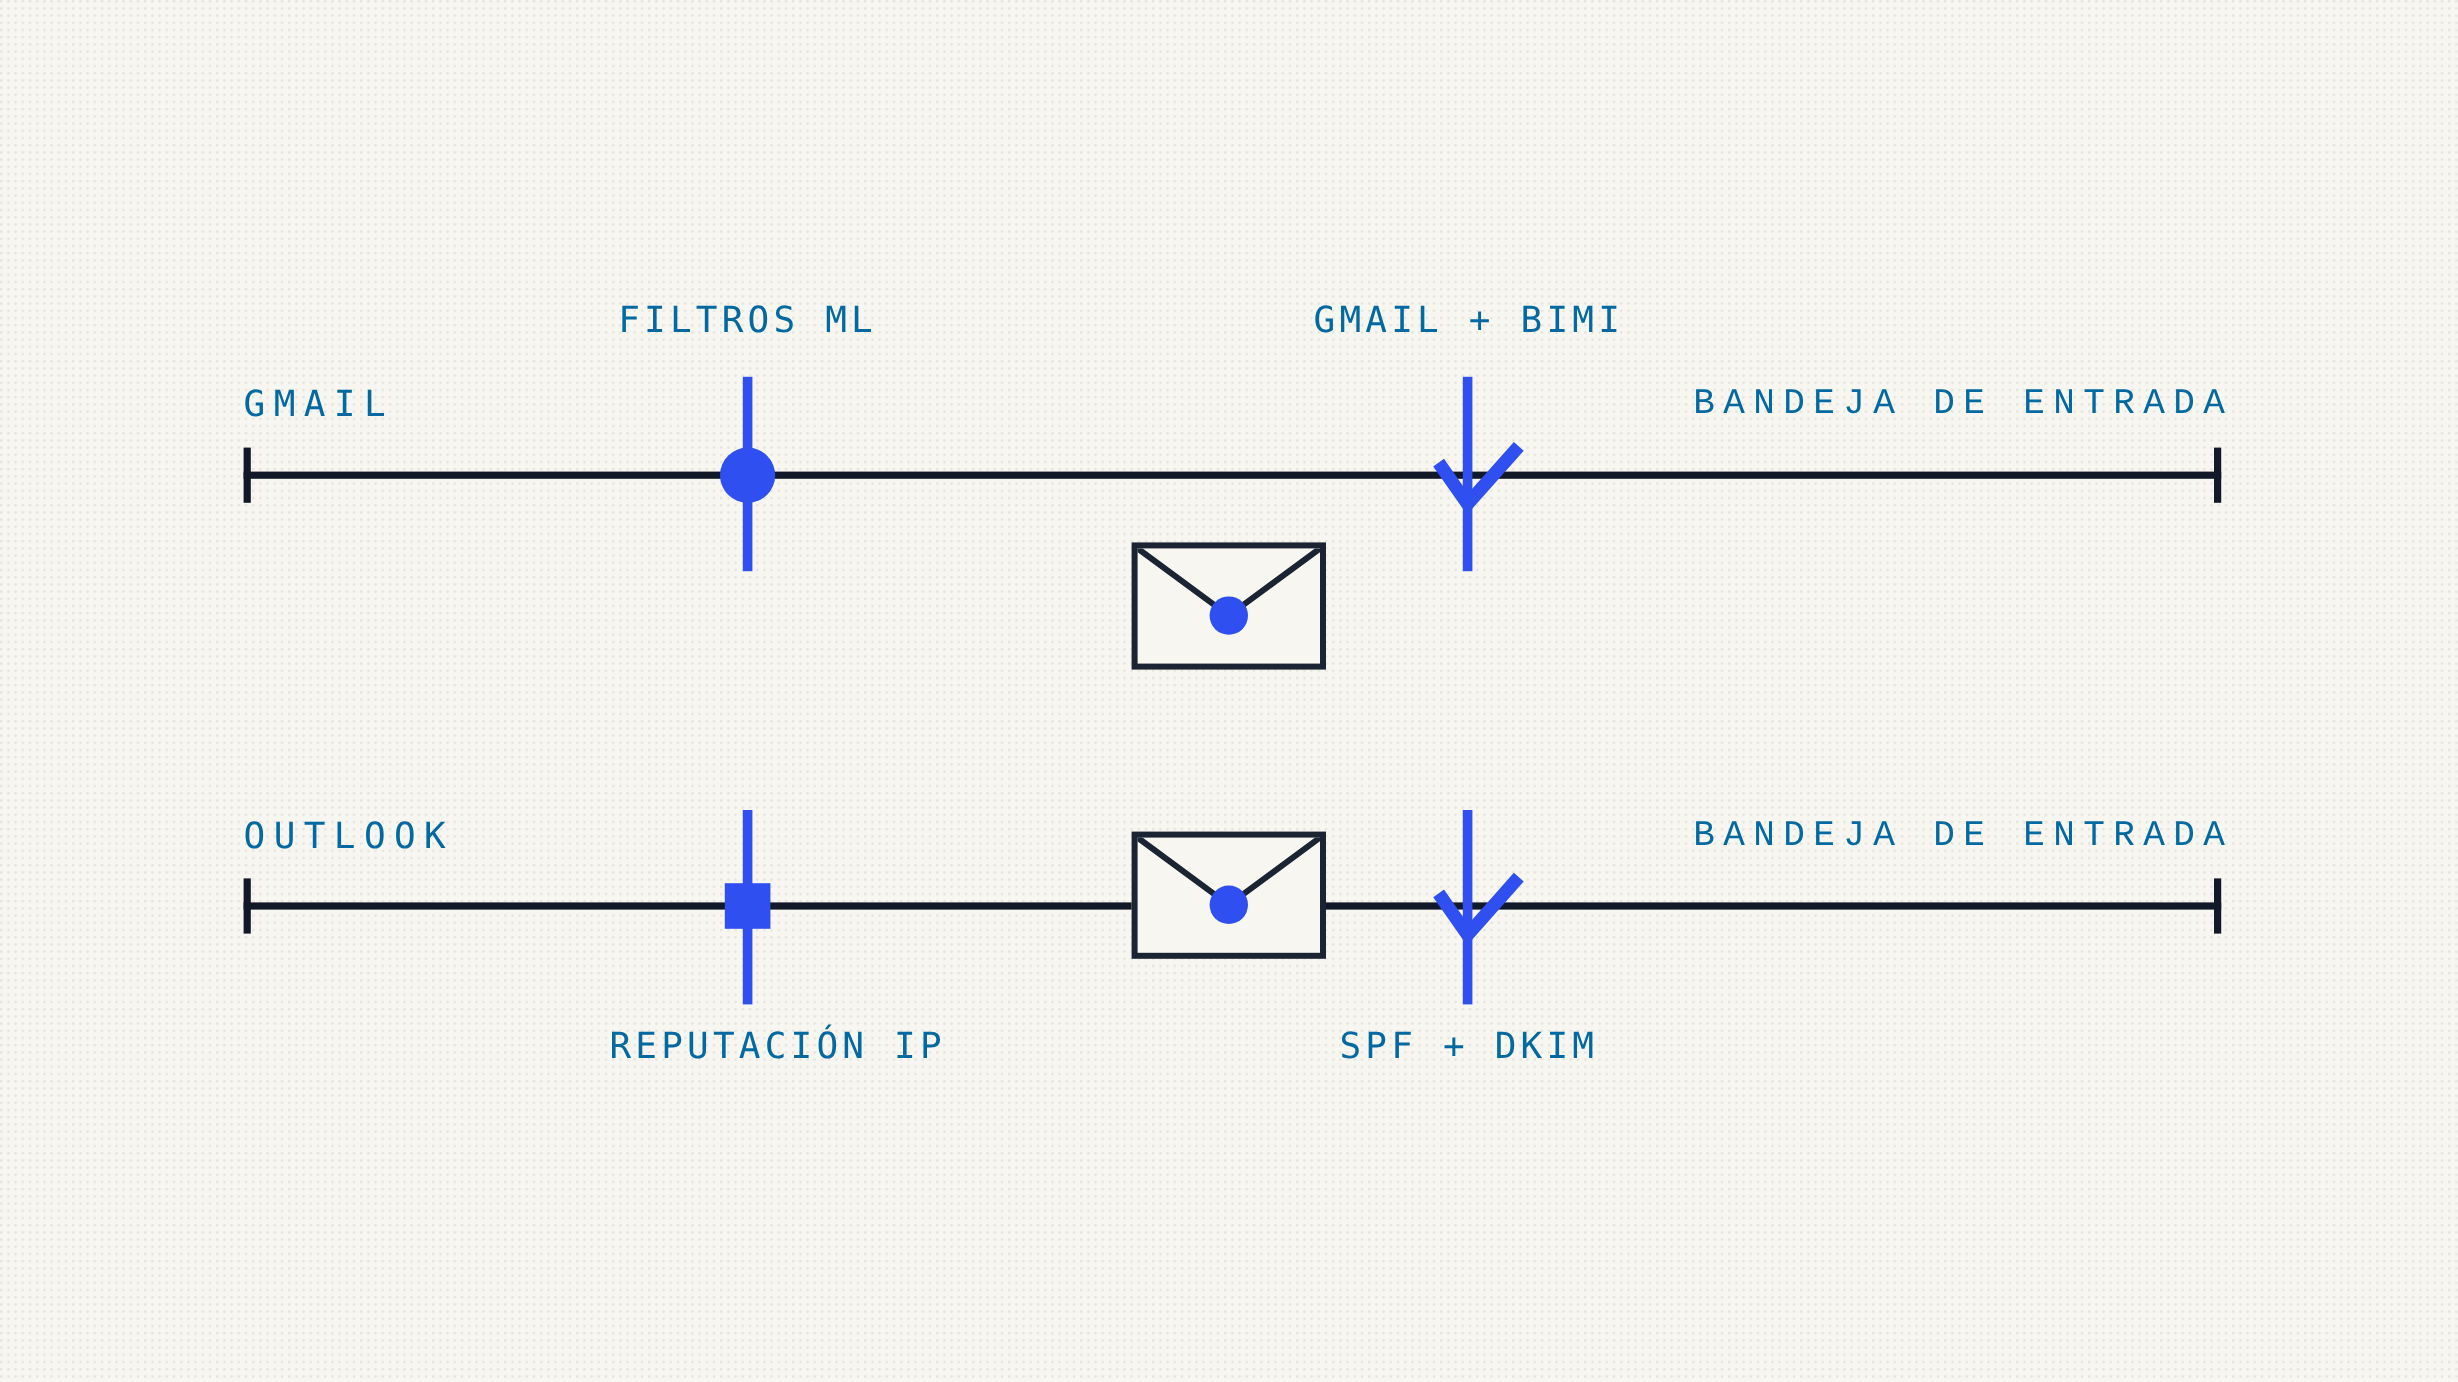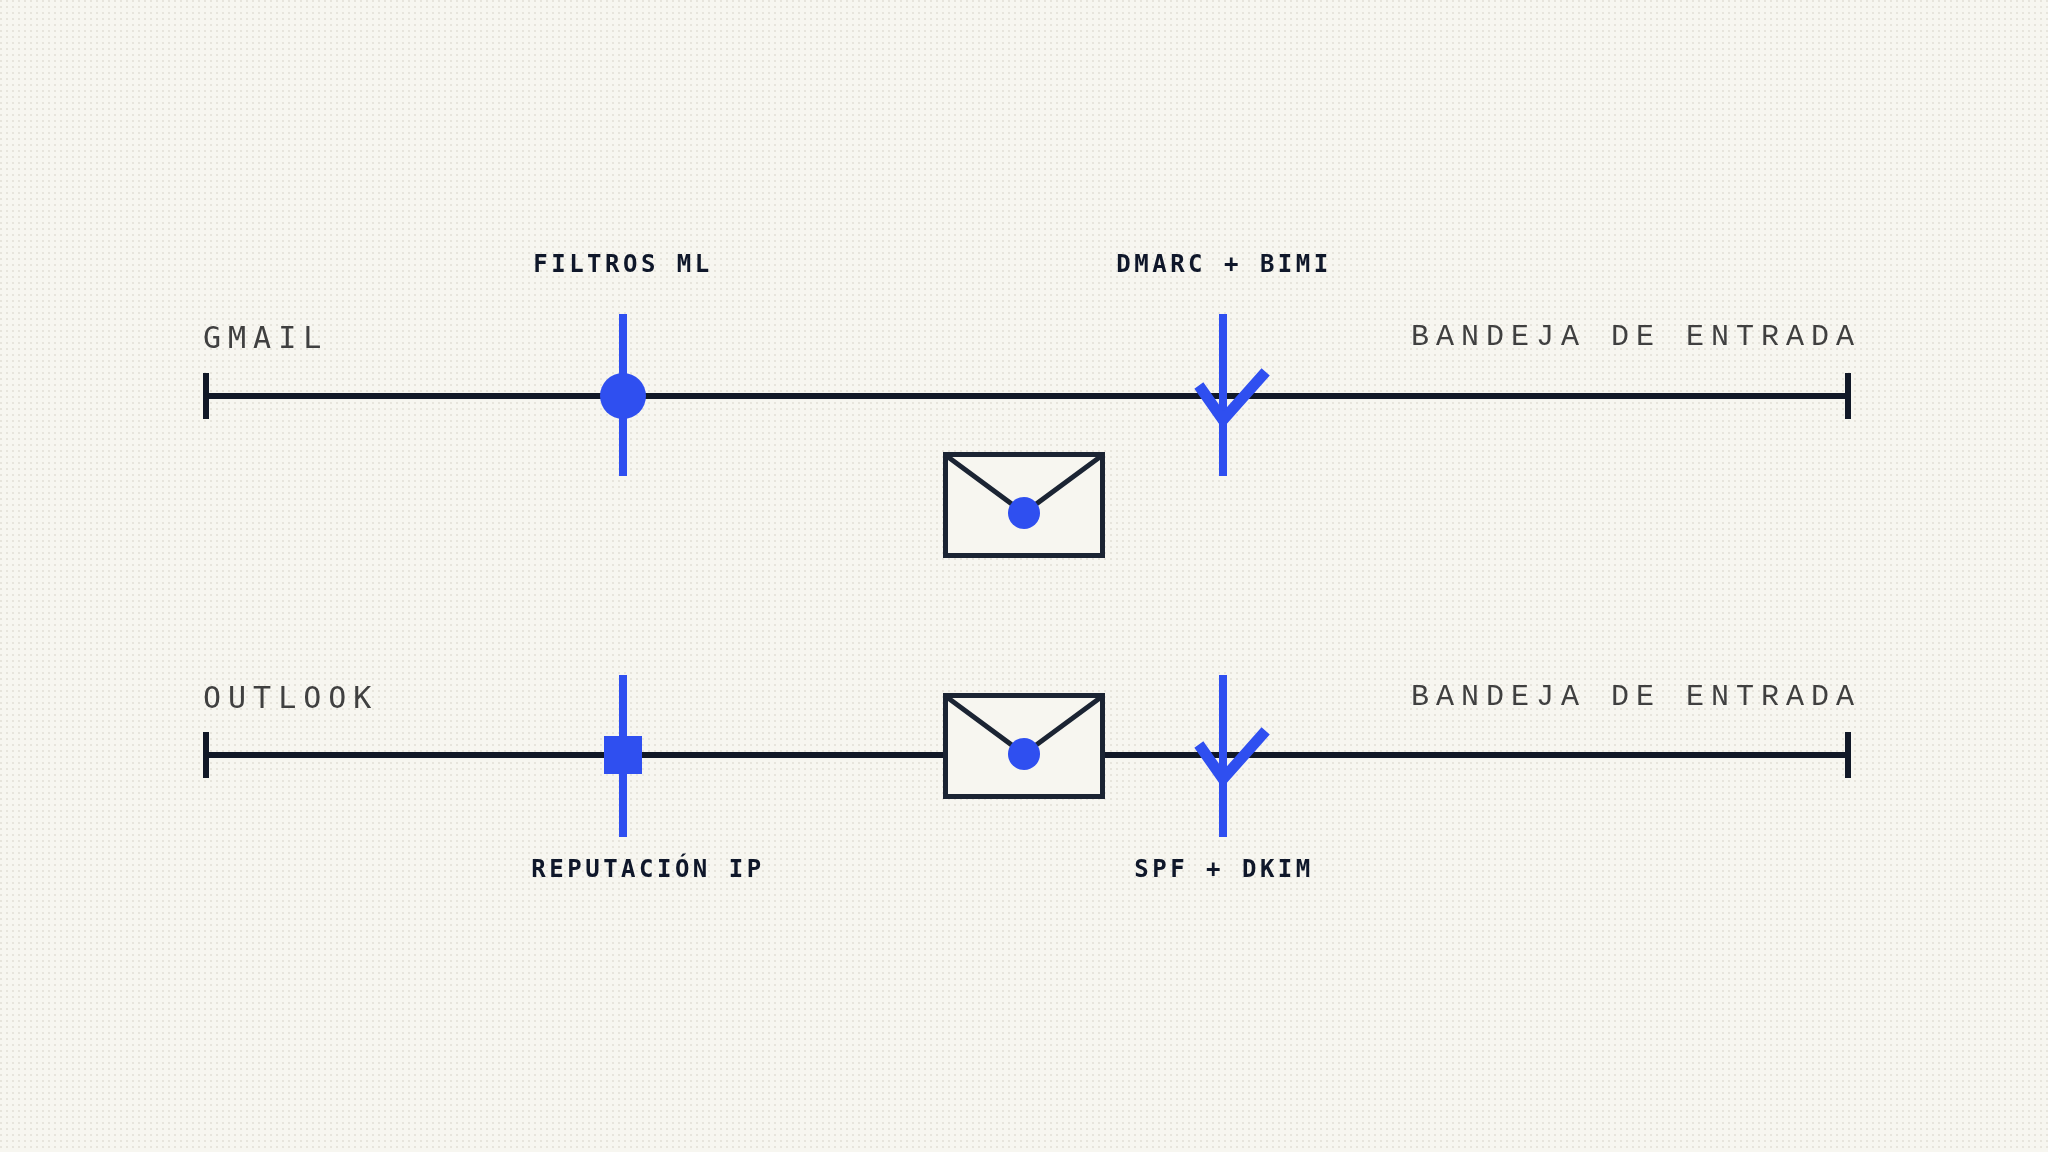--- a/index.html
+++ b/index.html
@@ -40,21 +40,21 @@
     position: absolute;
     width: 6px;
     height: 46px;
     background: #111827;
   }
   
   .row-label {
     position: absolute;
     font-size: 30px;
     letter-spacing: 7px;
-    color: #404040;
+    color: #0369a1;
     white-space: nowrap;
     font-weight: 400;
   }
   .row-label.left  { left: 203px; }
   .row-label.right { right: 187px; font-family: Liberation Mono, monospace; }
 
   
   .stem {
     position: absolute;
     width: 8px;
@@ -75,26 +75,25 @@
     background: #2f4ff0;
   }
   .marker-check {
     position: absolute;
     width: 90px;
     height: 80px;
   }
   
   .marker-caption {
     position: absolute;
-    font-size: 24px;
+    font-size: 30px;
     letter-spacing: 3.5px;
-    color: #0f172a;
+    color: #0369a1;
     white-space: nowrap;
     transform: translateX(-50%);
-    font-weight: bold;
   }
   
   .envelope {
     position: absolute;
     border: 5px solid #1b2433;
     background: #f7f6f0;
     box-sizing: border-box;
   }
   .envelope svg { display: block; }
   .envelope-wrap { position: absolute; }
@@ -113,21 +112,21 @@
     <div class="row-label right" style="top:320px;">BANDEJA DE ENTRADA</div>
 
     <div class="axis-line" style="left:203px; width:1648px; top:393px;"></div>
     <div class="axis-cap" style="left:203px; top:373px;"></div>
     <div class="axis-cap" style="left:1845px; top:373px;"></div>
 
     <div class="marker-caption" style="left:623px; top:250px;">FILTROS ML</div>
     <div class="stem" style="left:619px; top:314px; height:162px;"></div>
     <div class="marker-circle" style="left:600px; top:373px;"></div>
 
-    <div class="marker-caption" style="left:1224px; top:250px;">DMARC + BIMI</div>
+    <div class="marker-caption" style="left:1224px; top:250px;">GMAIL + BIMI</div>
     <div class="stem" style="left:1219px; top:314px; height:162px;"></div>
     <div class="marker-check" style="left:1190px; top:358px;">
       <svg width="90" height="80" viewBox="0 0 90 80">
         <polyline points="12,32 33,62 72,18" fill="none" stroke="#2f4ff0" stroke-width="11" stroke-linecap="square" stroke-linejoin="miter"></polyline>
       </svg>
     </div>
 
     <div class="envelope-wrap" style="left:943px; top:452px;">
       <div class="envelope" style="width:162px; height:106px;">
         <svg width="152" height="96" viewBox="0 0 152 96">

